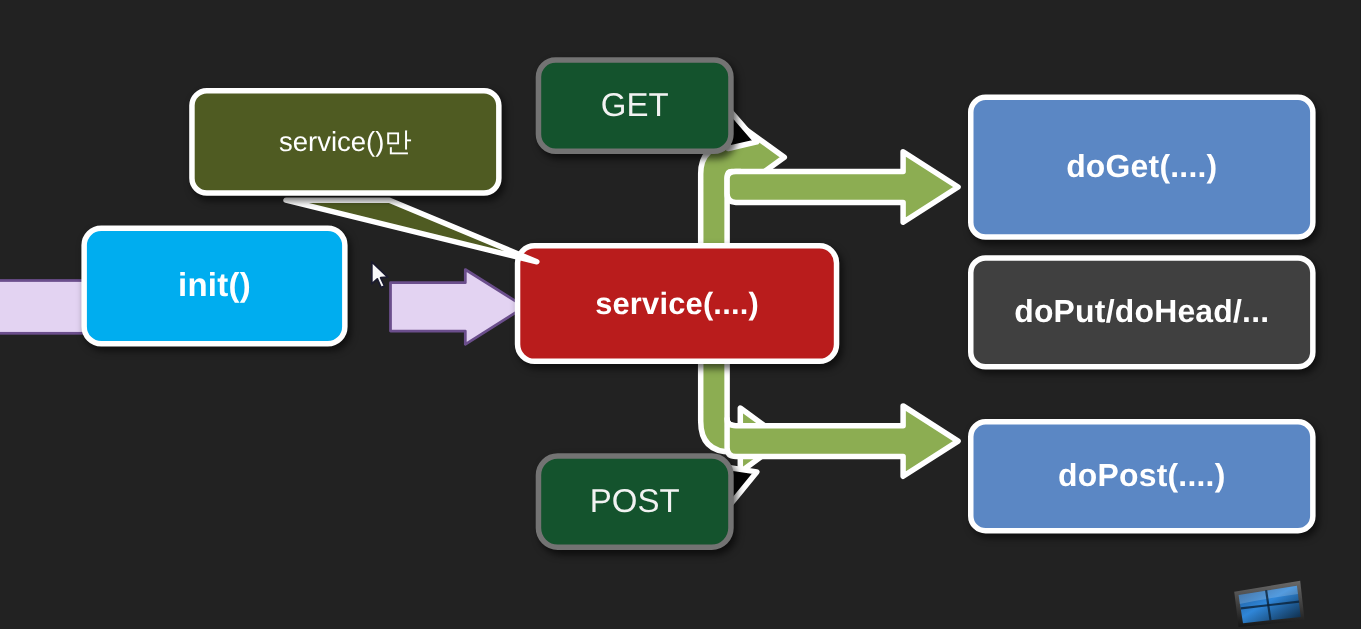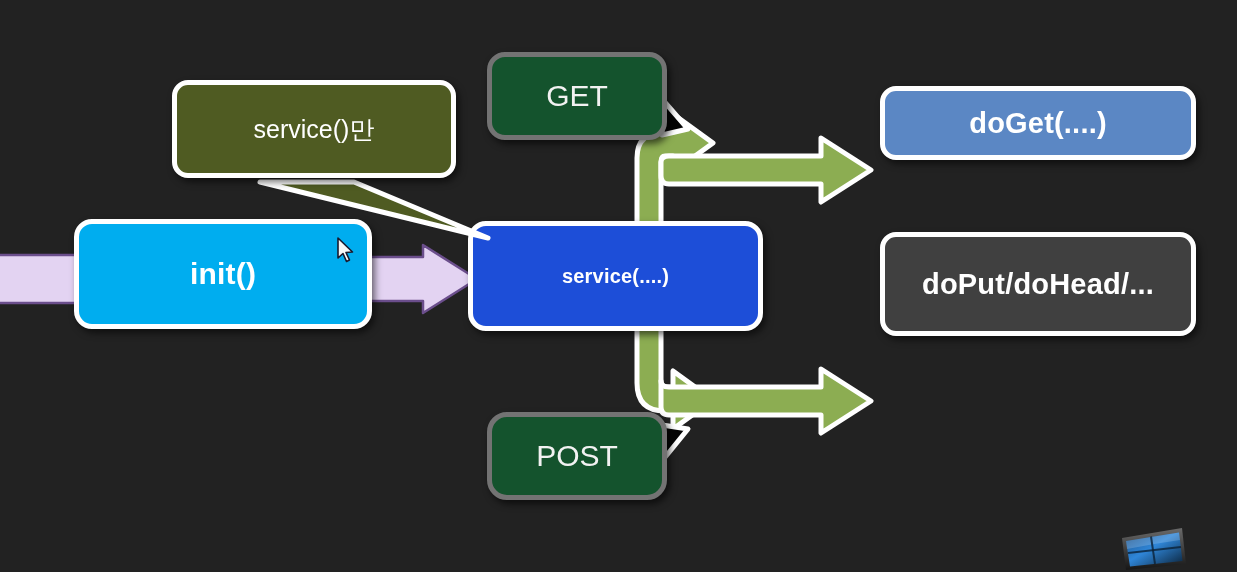--- a/index.html
+++ b/index.html
@@ -28,33 +28,33 @@
     justify-content: center;
     color: #ffffff;
     font-weight: bold;
     letter-spacing: .2px;
     box-shadow: 3px 4px 7px rgba(0,0,0,.55);
     text-align: center;
     z-index: 6;
   }
 
   #box-init {
-    left: 74px;  top: 219px;  width: 298px; height: 110px;
+    left: 74px;  top: 205px;  width: 242px; height: 110px;
     background: #00adef;
     font-size: 30px;
     border-radius: 18px;
   }
   #box-service {
     left: 468px; top: 221px;  width: 295px; height: 110px;
-    background: #1d4ed8;
-    font-size: 20px;
+    background: #b91c1c;
+    font-size: 28px;
     border-radius: 18px;
   }
   #box-doget {
-    left: 880px; top: 86px;   width: 316px; height: 74px;
+    left: 880px; top: 86px;   width: 316px; height: 132px;
     background: #5b87c4;
     font-size: 29px;
   }
   #box-doput {
     left: 880px; top: 232px;  width: 316px; height: 104px;
     background: #404040;
     font-size: 29px;
   }
   #box-dopost {
     left: 880px; top: 381px;  width: 316px; height: 104px;
@@ -255,20 +255,23 @@
   </div>
 
   <div id="box-doget" class="pbox">
     <span>doGet(....)</span>
   </div>
 
   <div id="box-doput" class="pbox">
     <span>doPut/doHead/...</span>
   </div>
 
+  <div id="box-dopost" class="pbox">
+    <span>doPost(....)</span>
+  </div>
 
   <svg id="mouse-cursor" viewBox="0 0 20 28">
     <path d="M 2 1 L 2 21 L 7 16.5 L 10.5 24.5 L 13.5 23 L 10 15.5 L 16.5 15 Z" fill="#f8f8f8" stroke="#1a1a2e" stroke-width="1.6" stroke-linejoin="round"></path>
   </svg>
 
   <svg id="taskbar-icon" viewBox="0 0 72 48">
     <defs>
       <linearGradient id="scr" x1="0" y1="0" x2="1" y2="1">
         <stop offset="0%" stop-color="#1b4f86"></stop>
         <stop offset="45%" stop-color="#2f86d8"></stop>

